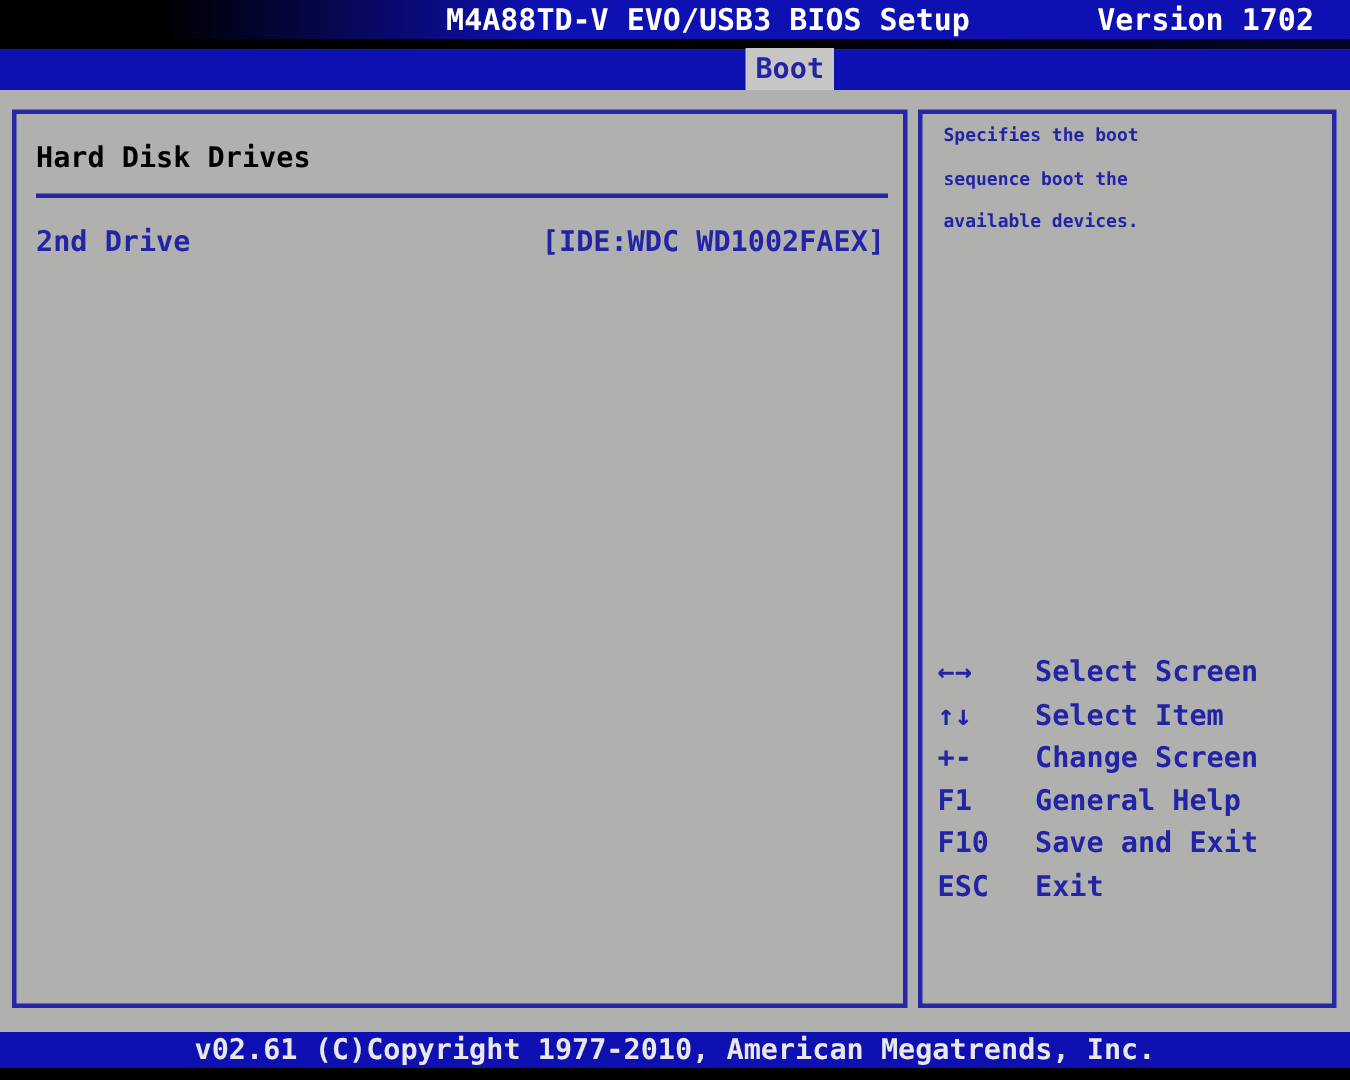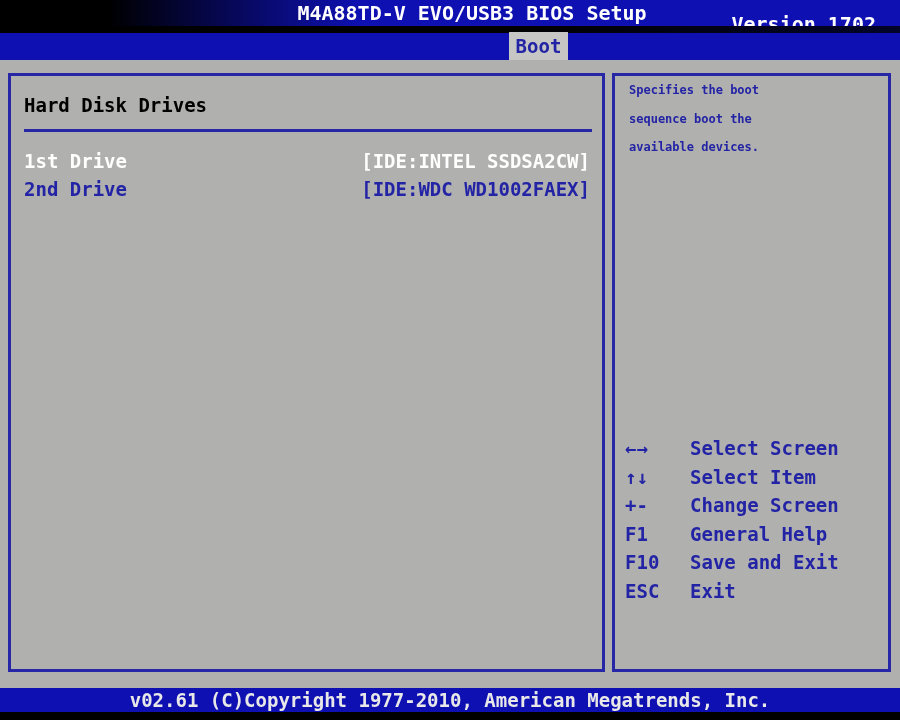--- a/index.html
+++ b/index.html
@@ -31,35 +31,34 @@
     content: ""; position: absolute; left: 0; bottom: 0;
     width: 100%; height: 7px;
     background: linear-gradient(90deg, #000 0%, #000 55%, #020428 100%);
   }
   .titlebar .title-text {
     position: absolute; left: 0; top: 0; width: 100%; height: 27px;
     line-height: 27px; text-align: center;
     color: #fff; font-size: 20px; letter-spacing: 0; padding-left: 44px;
   }
   .titlebar .version-text {
-    position: absolute; right: 24px; top: 11px; height: 27px;
+    position: absolute; right: 24px; top: 0; height: 27px;
     line-height: 27px; color: #fff; font-size: 20px;
   }
 
   
   .tabbar {
     position: absolute; left: 0; top: 33px; width: 900px; height: 27px;
     background: var(--bar-blue);
   }
   .tab-boot {
     position: absolute; left: 497px; top: -1px; width: 59px; height: 28px;
     background: var(--tab-gray);
     color: var(--navy); font-size: 19px; line-height: 28px; text-align: center;
     cursor: default;
-    margin-left: 12px;
   }
 
   
   .workspace {
     position: absolute; left: 0; top: 60px; width: 744px; height: 628px;
     background: var(--bg-gray);
   }
   .panel {
     position: absolute; top: 13px; height: 599px;
     border: 3px solid var(--panel-border);
@@ -125,24 +124,20 @@
   <div class="tabbar">
     <div class="tab-boot">Boot</div>
   </div>
 
   <div class="workspace">
 
     <div class="panel panel-left">
       <div class="section-title">Hard Disk Drives</div>
       <div class="divider"></div>
       <div class="item-rows">
-        <div class="item-row selected">
-          <span>1st Drive</span>
-          <span>[IDE:INTEL SSDSA2CW]</span>
-        </div>
         <div class="item-row">
           <span>2nd Drive</span>
           <span>[IDE:WDC WD1002FAEX]</span>
         </div>
       </div>
     </div>
 
     <div class="panel panel-right">
       <div class="help-desc">
         <span>Specifies the boot</span>

